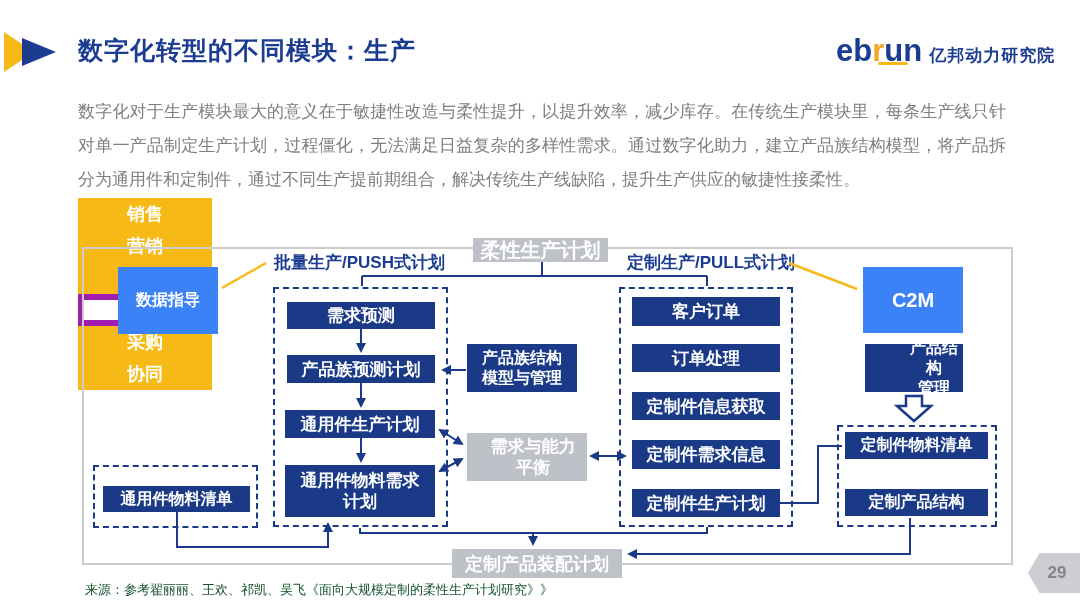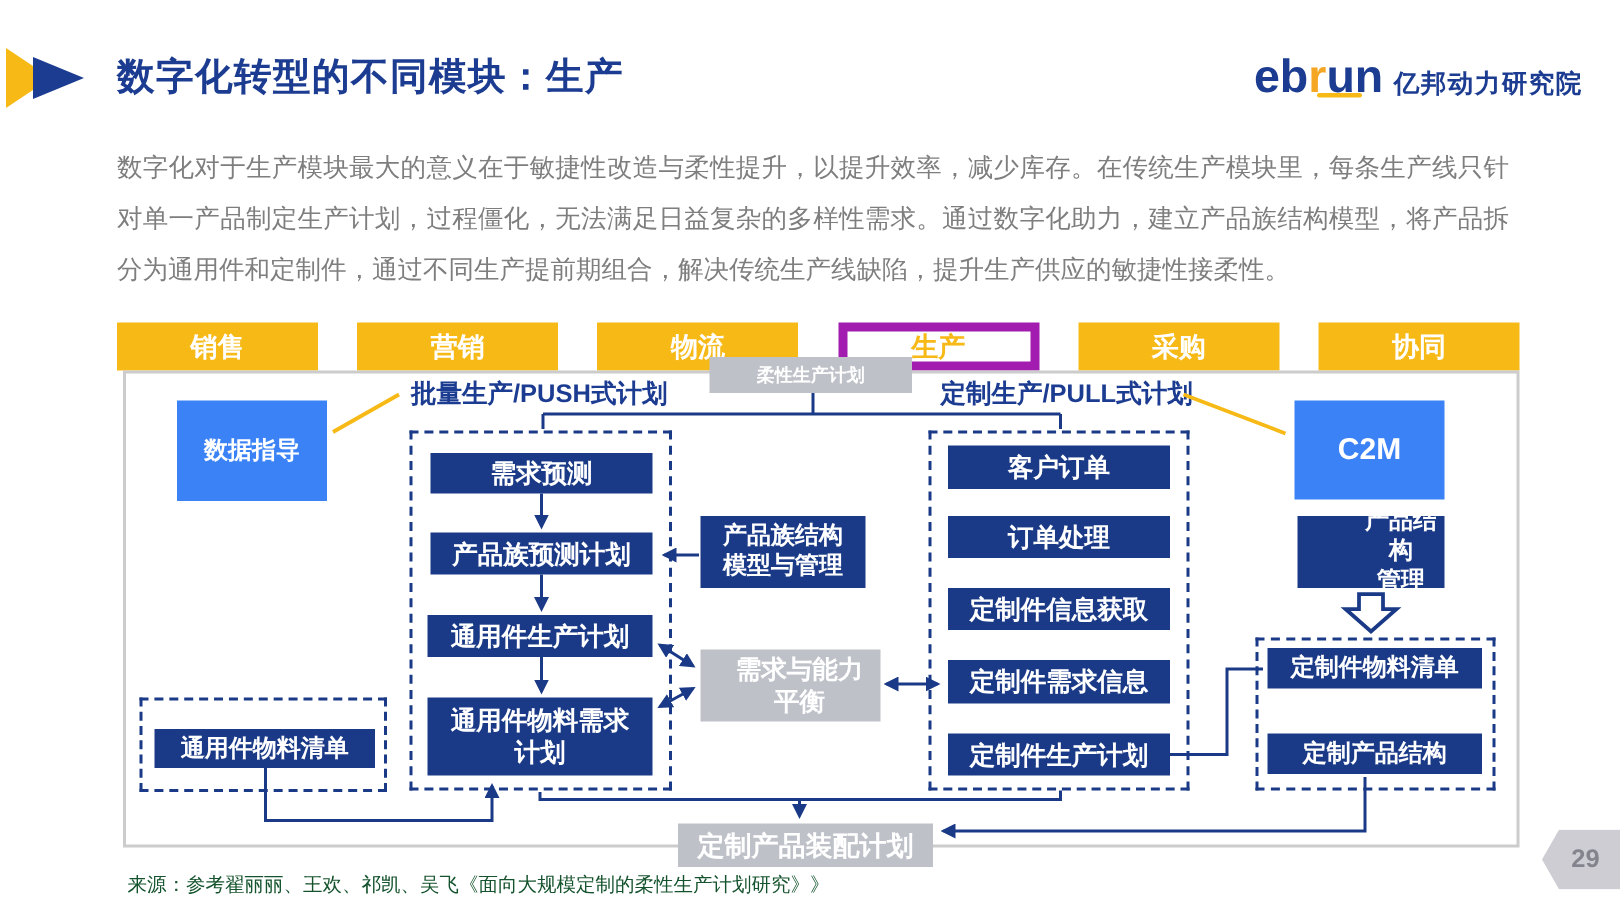--- a/index.html
+++ b/index.html
@@ -16,21 +16,21 @@
   .title{position:absolute;left:78px;top:34px;font-size:25px;font-weight:bold;color:#1B3C91;letter-spacing:1px;}
   .logo{position:absolute;left:836px;top:33px;display:flex;align-items:baseline;}
   .logo .eb,.logo .un{font-size:31px;font-weight:bold;color:#1B3C91;letter-spacing:0px;}
   .logo .r{font-size:31px;font-weight:bold;color:#F5A623;}
   .logo .org{font-size:17px;font-weight:bold;color:#1B3C91;margin-left:7px;letter-spacing:1px;}
   .logo-swoosh{position:absolute;left:878px;top:62px;width:30px;height:3px;background:#F7B916;border-radius:2px;}
   
   .intro{position:absolute;left:78px;top:95px;width:928px;font-size:17px;line-height:34px;
     color:#7E7E7E;text-align:justify;}
   
-  .tabs{position:absolute;left:78px;top:215px;width:935px;display:flex;justify-content:space-between;}
+  .tabs{position:absolute;left:78px;top:198px;width:935px;display:flex;justify-content:space-between;flex-direction:column;}
   .tab{width:134px;height:32px;background:#F7B916;color:#fff;font-size:18px;font-weight:bold;
     display:flex;align-items:center;justify-content:center;box-sizing:border-box;}
   .tab.active{background:#fff;border:6px solid #a21caf;color:#F7B916;}
   
   .outer{position:absolute;left:82px;top:247px;width:931px;height:318px;border:2px solid #CCCCCC;box-sizing:border-box;}
   .dashed{position:absolute;border:2px dashed #1A3A87;box-sizing:border-box;}
   .nb,.gb,.yb{position:absolute;display:flex;align-items:center;justify-content:center;
     color:#fff;font-weight:bold;text-align:center;font-size:17px;box-sizing:border-box;}
   .nb{background:#1A3A87;}
   .gb{background:#BEC1C8;}
@@ -72,21 +72,21 @@
     <div class="tab">协同</div>
   </div>
 
   <div class="outer"></div>
 
   <div class="dashed" style="left:273px;top:287px;width:175px;height:240px;"></div>
   <div class="dashed" style="left:619px;top:287px;width:174px;height:240px;"></div>
   <div class="dashed" style="left:93px;top:465px;width:165px;height:63px;"></div>
   <div class="dashed" style="left:837px;top:425px;width:160px;height:102px;"></div>
 
-  <div class="gb" style="left:473px;top:238px;width:135px;height:24px;font-size:12px;">柔性生产计划</div>
+  <div class="gb" style="left:473px;top:238px;width:135px;height:24px;font-size:20px;">柔性生产计划</div>
   <div class="dlabel" style="left:274px;top:251px;">批量生产/PUSH式计划</div>
   <div class="dlabel" style="left:627px;top:251px;">定制生产/PULL式计划</div>
 
   <div class="yb" style="left:118px;top:267px;width:100px;height:67px;font-size:16px;">数据指导</div>
   <div class="yb" style="left:863px;top:267px;width:100px;height:66px;font-size:20px;">C2M</div>
 
   <div class="nb" style="left:287px;top:302px;width:148px;height:27px;">需求预测</div>
   <div class="nb" style="left:287px;top:355px;width:148px;height:28px;">产品族预测计划</div>
   <div class="nb" style="left:285px;top:410px;width:150px;height:28px;">通用件生产计划</div>
   <div class="nb pre" style="left:285px;top:465px;width:150px;height:52px;">通用件物料需求

